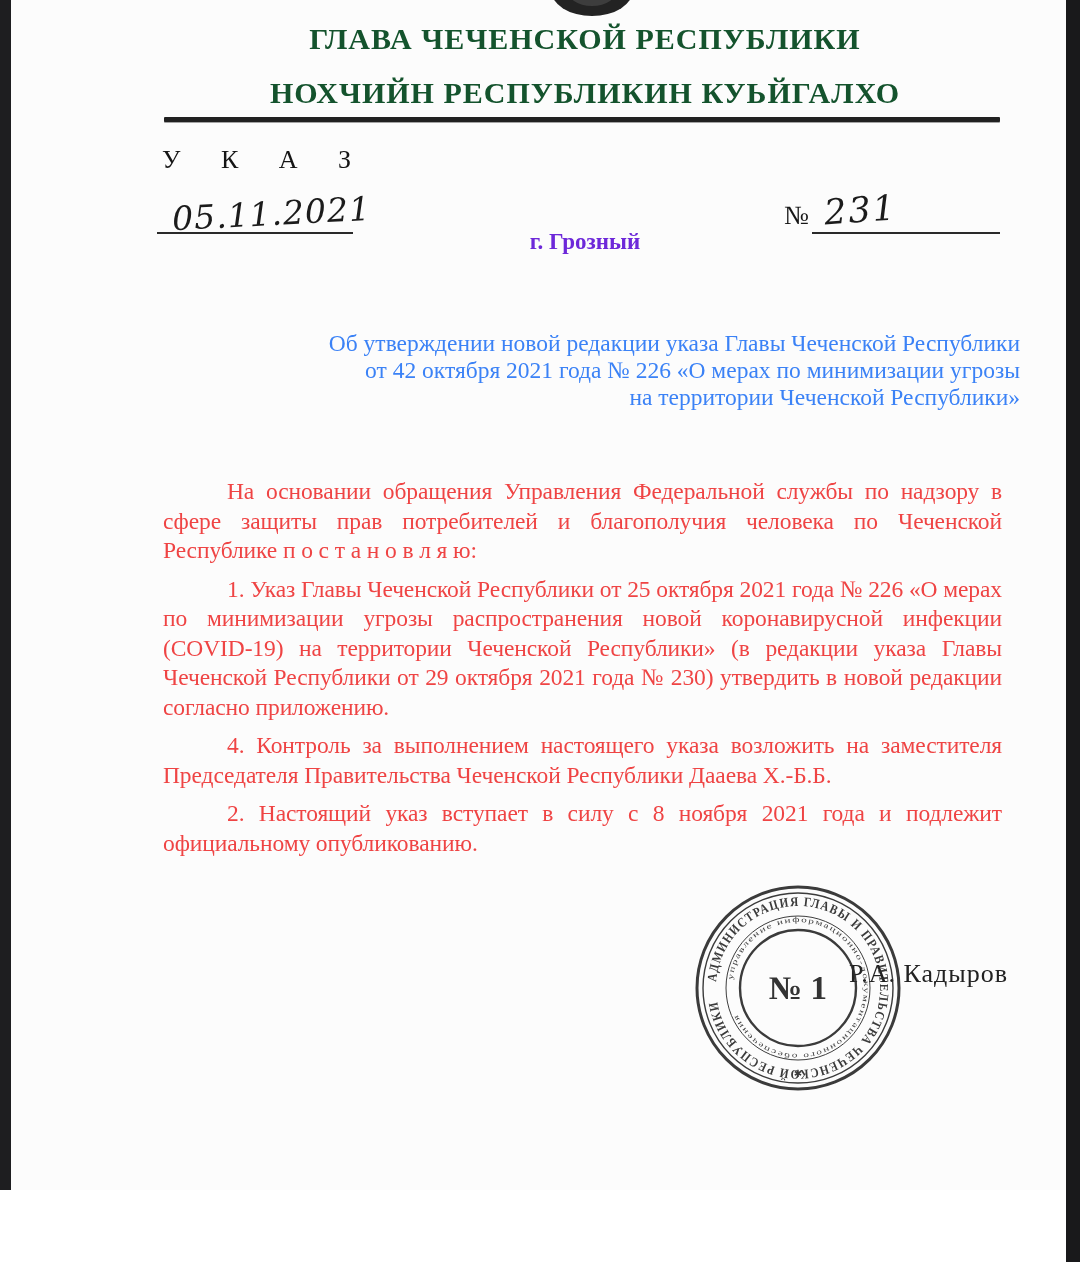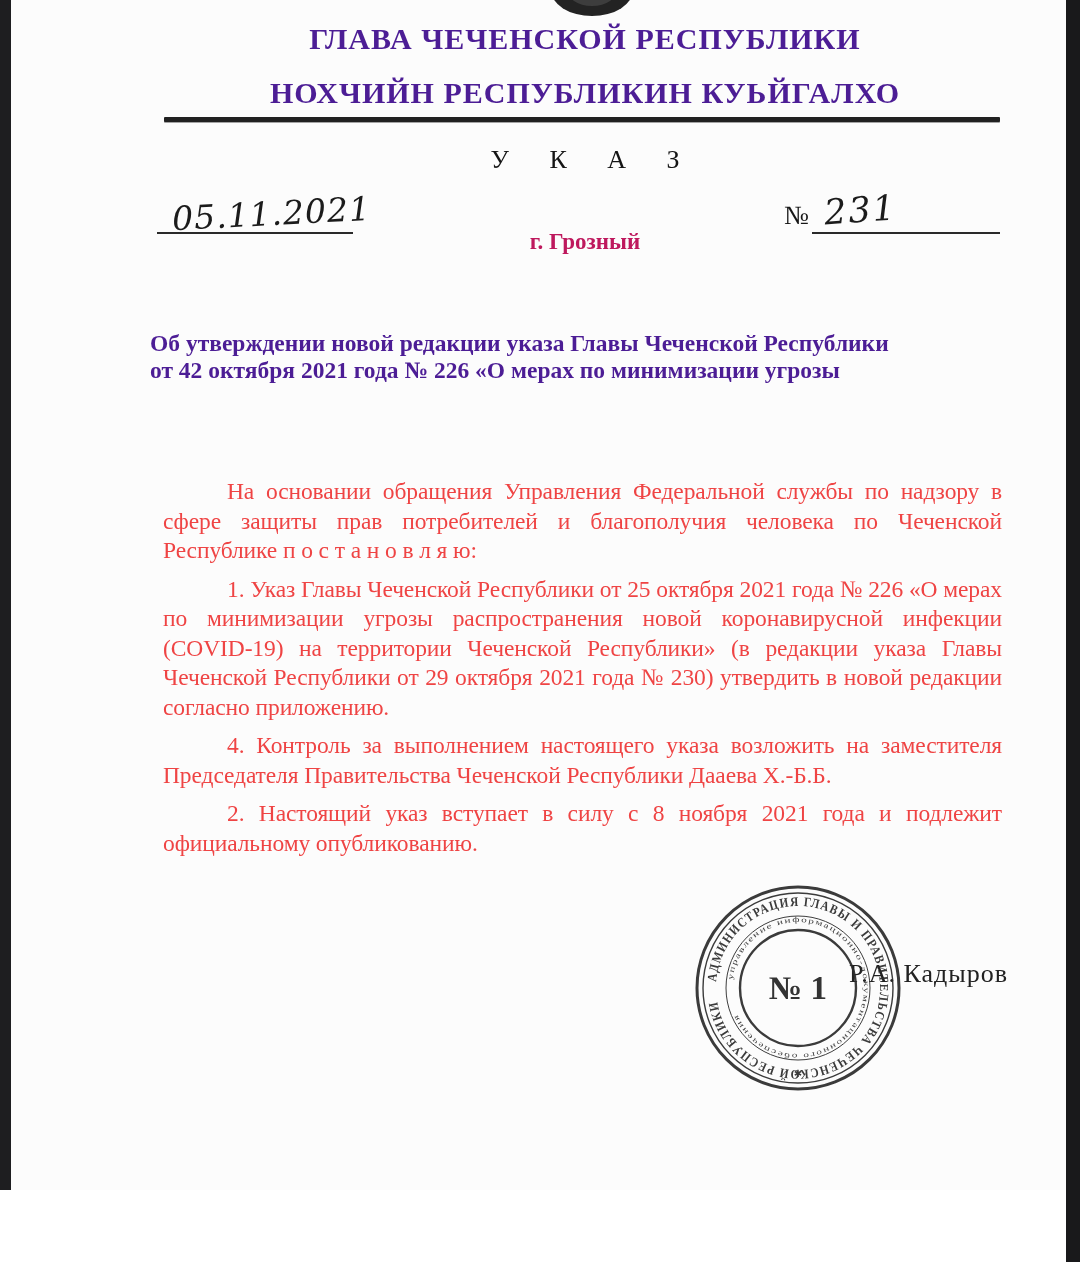--- a/index.html
+++ b/index.html
@@ -9,42 +9,42 @@
     font-family:"Liberation Serif", serif;
     color:#161616;
   }
   .paper{position:absolute;left:0;top:0;width:1080px;height:1262px;background:#fcfcfc;}
   .bar-left{position:absolute;left:0;top:0;width:11px;height:1195px;background:#1e1e20;}
   .bar-right{position:absolute;left:1066px;top:0;width:14px;height:1262px;background:#19191b;}
 
   .emblem{position:absolute;left:549px;top:0;width:86px;height:18px;overflow:hidden;}
 
   .org-line{position:absolute;left:145px;width:880px;text-align:center;
-            font-weight:bold;font-size:30px;letter-spacing:1px;color:#4c1d95;}
+            font-weight:bold;font-size:30px;letter-spacing:1px;color:#14532d;}
   .org1{top:22px;}
   .org2{top:68px;margin-top:8px;}
 
   .rule{position:absolute;left:164px;top:117px;width:836px;height:5px;background:#212121;
         border-radius:1px;box-shadow:0 1px 0 rgba(0,0,0,.35);}
 
-  .doctype{position:absolute;left:145px;width:880px;top:145px;text-align:center;
+  .doctype{position:absolute;left:145px;width:880px;top:145px;text-align:left;
            font-size:26px;letter-spacing:17px;text-indent:17px;color:#151515;}
 
   .hand{font-family:"DejaVu Serif", serif;font-style:italic;color:#1b1b1b;}
   .date-hand{position:absolute;left:172px;top:194px;font-size:33px;transform:rotate(-3deg);letter-spacing:1px;}
   .date-line{position:absolute;left:157px;top:232px;width:196px;height:2px;background:#2a2a2a;}
   .num-label{position:absolute;left:784px;top:201px;font-size:26px;}
   .num-hand{position:absolute;left:824px;top:190px;font-size:35px;transform:rotate(-4deg);letter-spacing:2px;}
   .num-line{position:absolute;left:812px;top:232px;width:188px;height:2px;background:#2a2a2a;}
 
   .city{position:absolute;left:145px;width:880px;top:229px;text-align:center;
-        font-size:23px;font-weight:bold;color:#be185d;}
+        font-size:23px;font-weight:bold;color:#6d28d9;}
 
-  .title-block{position:absolute;left:150px;width:870px;top:330px;text-align:left;
-               font-weight:bold;font-size:23.5px;line-height:27px;color:#4c1d95;}
+  .title-block{position:absolute;left:150px;width:870px;top:330px;text-align:right;
+               font-weight:normal;font-size:23.5px;line-height:27px;color:#3b82f6;}
 
   .body-block{position:absolute;left:163px;top:477px;width:839px;
               font-size:23.5px;line-height:29.5px;text-align:justify;color:#ef4444;}
   .body-block p{margin:0 0 9px 0;text-indent:64px;letter-spacing:-0.1px;}
 
   .signature{position:absolute;left:849px;top:959px;font-size:26px;color:#222;letter-spacing:1px;}
 
   .seal{position:absolute;left:690px;top:880px;width:216px;height:216px;opacity:.92;}
 
   .footer-row{position:absolute;left:0;top:1190px;width:1066px;height:72px;background:#ffffff;}
@@ -72,20 +72,21 @@
 <div class="date-line"></div>
 <div class="num-label">№</div>
 <div class="hand num-hand">231</div>
 <div class="num-line"></div>
 
 <div class="city">г. Грозный</div>
 
 <div class="title-block">
   <div>Об утверждении новой редакции указа Главы Чеченской Республики</div>
   <div>от 42 октября 2021 года № 226 «О мерах по минимизации угрозы</div>
+  <div>на территории Чеченской Республики»</div>
 </div>
 
 <div class="body-block">
   <p>На основании обращения Управления Федеральной службы по надзору в сфере защиты прав потребителей и благополучия человека по Чеченской Республике п о с т а н о в л я ю:</p>
   <p>1. Указ Главы Чеченской Республики от 25 октября 2021 года № 226 «О мерах по минимизации угрозы распространения новой коронавирусной инфекции (COVID-19) на территории Чеченской Республики» (в редакции указа Главы Чеченской Республики от 29 октября 2021 года № 230) утвердить в новой редакции согласно приложению.</p>
   <p>4. Контроль за выполнением настоящего указа возложить на заместителя Председателя Правительства Чеченской Республики Дааева Х.-Б.Б.</p>
   <p>2. Настоящий указ вступает в силу с 8 ноября 2021 года и подлежит официальному опубликованию.</p>
 </div>
 
 <div class="signature">Р.А. Кадыров</div>

